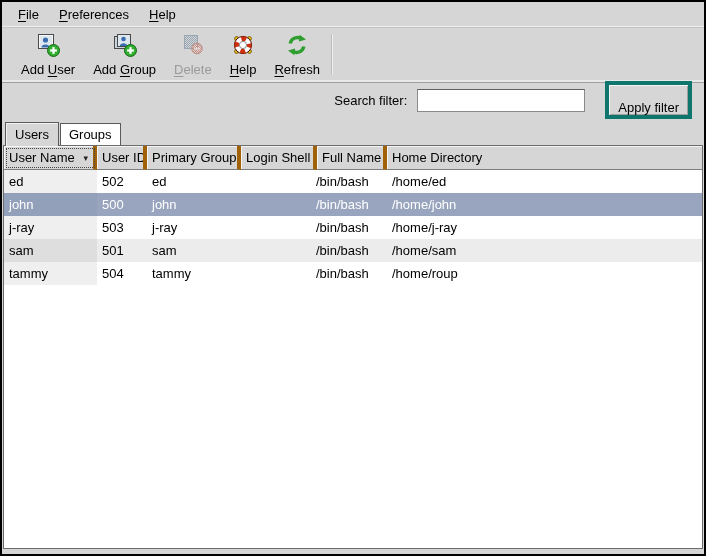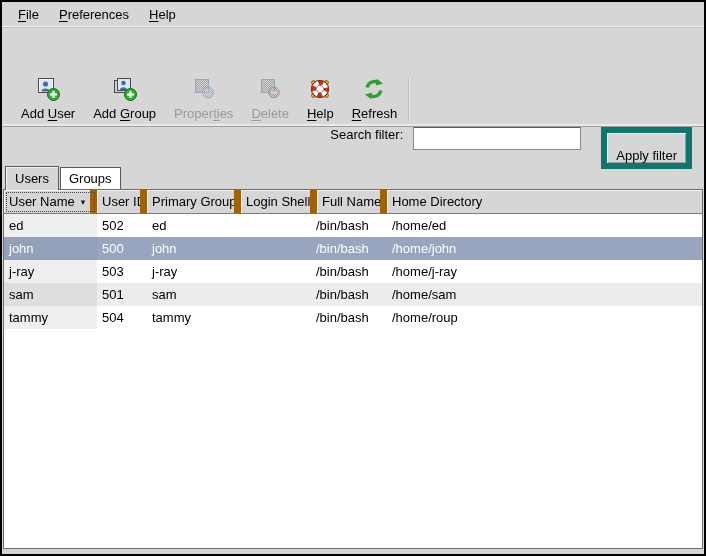--- a/index.html
+++ b/index.html
@@ -13,50 +13,50 @@
     font-size:13px; color:#000;
     position:relative; overflow:hidden;
   }
   
   .menubar { height:26px; display:flex; align-items:center; padding-left:6px;
              border-bottom:1px solid #c2c2c2; box-shadow: inset 0 -1px 0 #efefef; }
   .menu-item { padding:4px 10px; cursor:default; }
   .mn { text-decoration:underline; text-underline-offset:2px; }
   
   .toolbar { display:flex; align-items:flex-start; padding:3px 8px 4px 10px;
-             border-bottom:1px solid #9e9e9e; box-shadow: inset 0 -2px 0 #e9e9e9; margin-top: 44px; }
+             border-bottom:1px solid #9e9e9e; box-shadow: inset 0 -2px 0 #e9e9e9; }
   .tool { display:flex; flex-direction:column; align-items:center; gap:1px;
           padding:1px 9px; cursor:default; }
   .tool-label { white-space:nowrap; }
   .tool.disabled .tool-label { color:#9a9a9a; }
   .tb-sep { align-self:stretch; width:2px; margin:3px 2px;
             border-left:1px solid #bdbdbd; border-right:1px solid #eeeeee; }
   
-  .filter-row { height:34px; display:flex; justify-content:flex-end;
+  .filter-row { height:34px; display:flex; align-items:center; justify-content:flex-end;
                 padding-right:12px; }
   .filter-label { margin-right:10px; }
   .filter-input { width:168px; height:23px; background:#fff;
                   border:1px solid #8a8a8a; border-top-color:#5f5f5f;
                   font:13px "Liberation Sans","DejaVu Sans",sans-serif; padding:0 4px; outline:none; }
   .apply-btn { margin-left:20px; height:26px; padding:15px 9px;
-               background:#d6d6d6; border:6px solid #0f766e;
+               background:#d6d6d6; border:4px solid #0f766e;
                box-shadow: inset 1px 1px 0 #f3f3f3, inset -1px -1px 0 #9f9f9f;
                font:13px "Liberation Sans","DejaVu Sans",sans-serif; cursor:default; }
   
   .tabs { display:flex; align-items:flex-end; height:28px; padding-left:3px; }
   .tab { background:#ffffff; border:1px solid #5a5a5a; border-bottom:none;
          padding:3px 8px 3px; margin-right:1px; cursor:default; position:relative; }
   .tab.active { background:#d6d6d6; box-shadow: inset 1px 1px 0 #f2f2f2;
                 padding:4px 9px 4px; z-index:2; margin-bottom:-1px; }
   
   .tree { flex:1; display:flex; flex-direction:column; background:#fff;
           border:1px solid #6c6c6c; margin:0 1px 5px 1px; overflow:hidden; }
   .thead { display:flex; height:24px; background:#d6d6d6; flex:0 0 24px; }
   .th { display:flex; align-items:center; padding:0 5px;
-        border-right:7px solid #a16207; border-bottom:1px solid #7d7d7d;
+        border-right:4px solid #a16207; border-bottom:1px solid #7d7d7d;
         box-shadow: inset 1px 1px 0 #f4f4f4; white-space:nowrap; overflow:hidden;
         background:#d6d6d6; cursor:default; }
   .th.sorted { outline:1px dotted #444; outline-offset:-3px; }
   .sort-arrow { margin-left:auto; font-size:9px; color:#222; padding-left:6px; }
   .th:last-child { border-right:none; }
   .c0{width:93px;} .c1{width:50px;} .c2{width:94px;} .c3{width:70px;} .c4{width:76px;} .c5{flex:1;}
   .row { display:flex; height:23px; flex:0 0 23px; cursor:default; }
   .cell { padding:0 5px; line-height:23px; white-space:nowrap; overflow:hidden; }
   .row.r-white { background:#fff; }
   .row.r-white .c0 { background:#efefef; }
@@ -102,39 +102,20 @@
           <circle cx="11.5" cy="7" r="2.3" fill="#3b6db0"></circle>
           <path d="M7.8 14 c0.2-3.7 7.2-3.7 7.4 0 z" fill="#3b6db0"></path>
           <circle cx="18.5" cy="18.5" r="6" fill="#2fae2f" stroke="#156715"></circle>
           <rect x="17.4" y="15.1" width="2.2" height="6.8" fill="#fff"></rect>
           <rect x="15.1" y="17.4" width="6.8" height="2.2" fill="#fff"></rect>
         </svg>
       </span>
       <span class="tool-label"><span>Add </span><span class="mn">G</span><span>roup</span></span>
     </div>
 
-    <div class="tool disabled">
-      <span>
-        <svg width="26" height="26" viewBox="0 0 26 26">
-          <defs>
-            <pattern id="stipA" patternUnits="userSpaceOnUse" width="2" height="2">
-              <rect width="1" height="1" fill="#96a6b4"></rect>
-                <rect x="1" y="1" width="1" height="1" fill="#96a6b4"></rect>
-            </pattern>
-            <pattern id="stipB" patternUnits="userSpaceOnUse" width="2" height="2">
-              <rect width="1" height="1" fill="#a9bdd2"></rect>
-                <rect x="1" y="1" width="1" height="1" fill="#a9bdd2"></rect>
-            </pattern>
-          </defs>
-          <rect x="4.5" y="3.5" width="13" height="13" fill="url(#stipA)" stroke="#9aa7b2"></rect>
-          <circle cx="17" cy="16.5" r="5.3" fill="url(#stipB)" stroke="#93a8c2"></circle>
-        </svg>
-      </span>
-      <span class="tool-label"><span>Proper</span><span class="mn">ti</span><span>es</span></span>
-    </div>
 
     <div class="tool disabled">
       <span>
         <svg width="26" height="26" viewBox="0 0 26 26">
           <defs>
             <pattern id="stipC" patternUnits="userSpaceOnUse" width="2" height="2">
               <rect width="1" height="1" fill="#96a6b4"></rect>
                 <rect x="1" y="1" width="1" height="1" fill="#96a6b4"></rect>
             </pattern>
             <pattern id="stipD" patternUnits="userSpaceOnUse" width="2" height="2">

